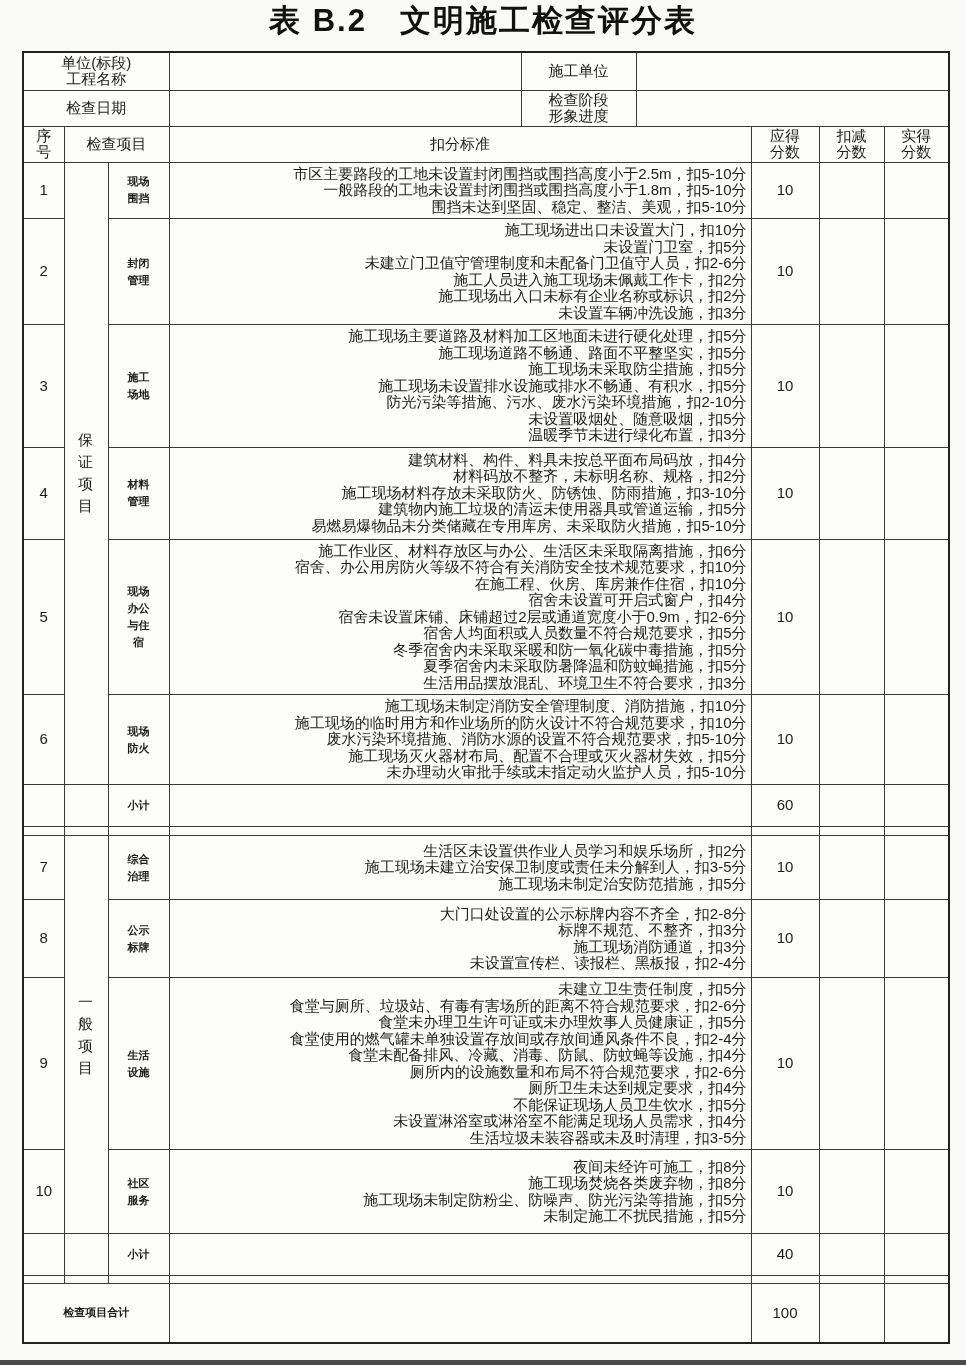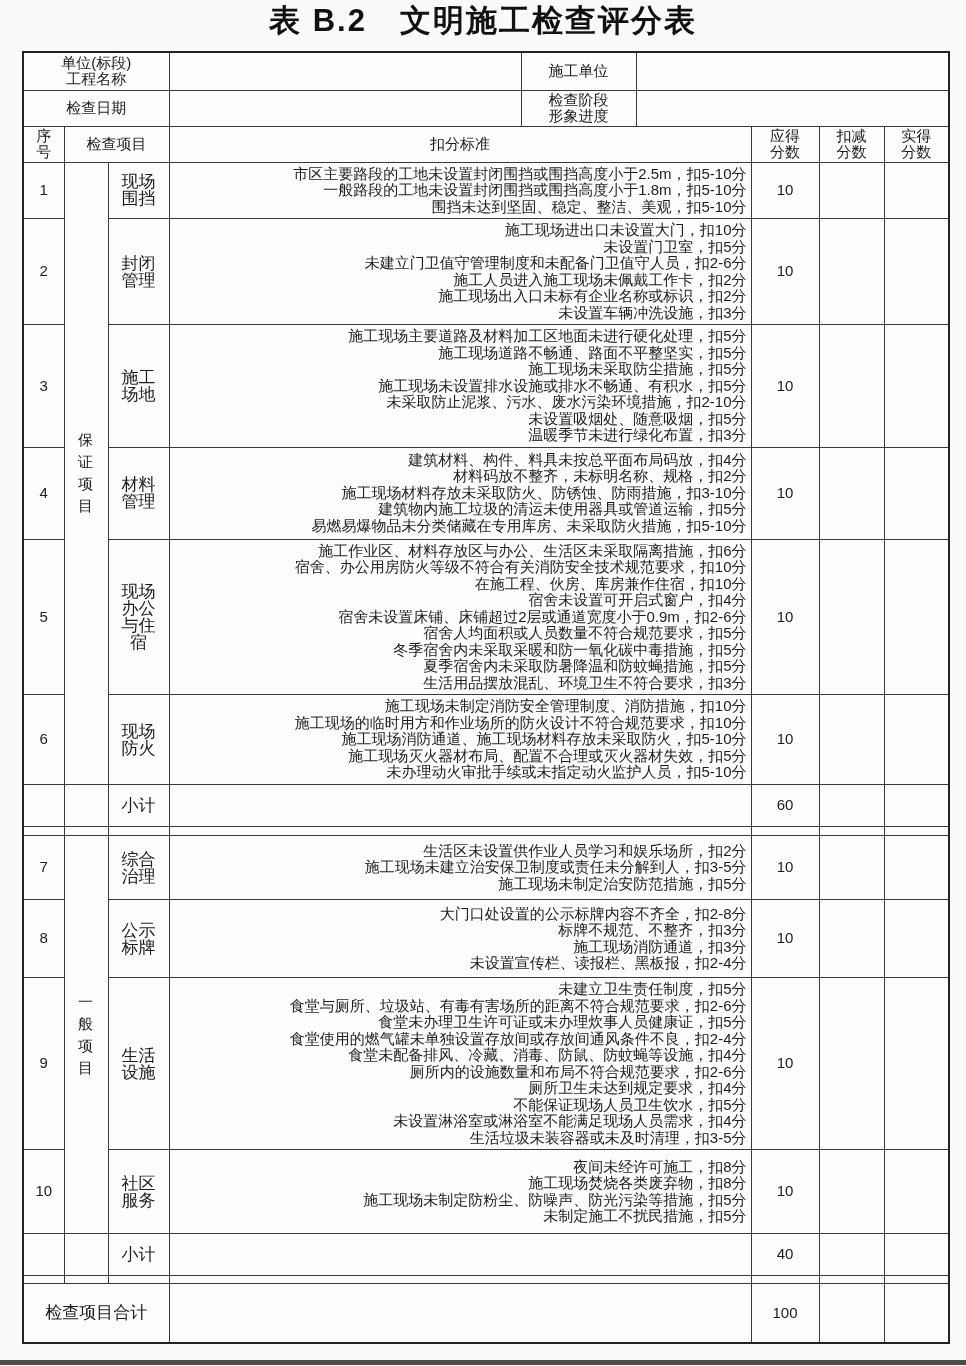--- a/index.html
+++ b/index.html
@@ -41,21 +41,21 @@
     text-align:right;
     padding:3px 4px 3px 7px;
   }
   .crit div{white-space:nowrap;}
   .colh{font-size:15px;}
   .group-cell{
     font-size:15px;
     line-height:22px;
     letter-spacing:1px;
   }
-  .item-cell{font-size:17px;line-height:17px;}
+  .item-cell{font-size:11px;line-height:17px;font-weight:bold;}
   .score{font-size:15px;}
   
   .h38{height:38px}.h33{height:33px}.h34{height:34px}
   .h54{height:54px}.h100{height:100px}.h114{height:114px}
   .h92{height:92px}.h150{height:150px}.h90{height:90px}
   .h42{height:42px}.hsp{height:9px}.hsp2{height:8px}
   .h64{height:64px}.h78{height:78px}.h166{height:166px}
   .h84{height:84px}.h46{height:59px}
   .footer{
     position:relative;
@@ -159,21 +159,21 @@
 
   <tr class="h114">
     <td class="c">3</td>
     <td class="c pre item-cell">施工
 场地</td>
     <td colspan="3" class="crit">
           <div>施工现场主要道路及材料加工区地面未进行硬化处理，扣5分</div>
           <div>施工现场道路不畅通、路面不平整坚实，扣5分</div>
           <div>施工现场未采取防尘措施，扣5分</div>
           <div>施工现场未设置排水设施或排水不畅通、有积水，扣5分</div>
-          <div>未采取防止泥浆、污水、废水污染环境措施，扣2-10分</div>
+          <div>防光污染等措施、污水、废水污染环境措施，扣2-10分</div>
           <div>未设置吸烟处、随意吸烟，扣5分</div>
           <div>温暖季节未进行绿化布置，扣3分</div>
         </td>
     <td class="c score">10</td>
     <td class="c"></td>
     <td class="c"></td>
   </tr>
 
   <tr class="h92">
     <td class="c">4</td>
@@ -213,21 +213,21 @@
     <td class="c"></td>
   </tr>
 
   <tr class="h90">
     <td class="c">6</td>
     <td class="c pre item-cell">现场
 防火</td>
     <td colspan="3" class="crit">
           <div>施工现场未制定消防安全管理制度、消防措施，扣10分</div>
           <div>施工现场的临时用方和作业场所的防火设计不符合规范要求，扣10分</div>
-          <div>施工现场消防通道、施工现场材料存放未采取防火，扣5-10分</div>
+          <div>废水污染环境措施、消防水源的设置不符合规范要求，扣5-10分</div>
           <div>施工现场灭火器材布局、配置不合理或灭火器材失效，扣5分</div>
           <div>未办理动火审批手续或未指定动火监护人员，扣5-10分</div>
         </td>
     <td class="c score">10</td>
     <td class="c"></td>
     <td class="c"></td>
   </tr>
 
   <tr class="h42">
     <td></td>

